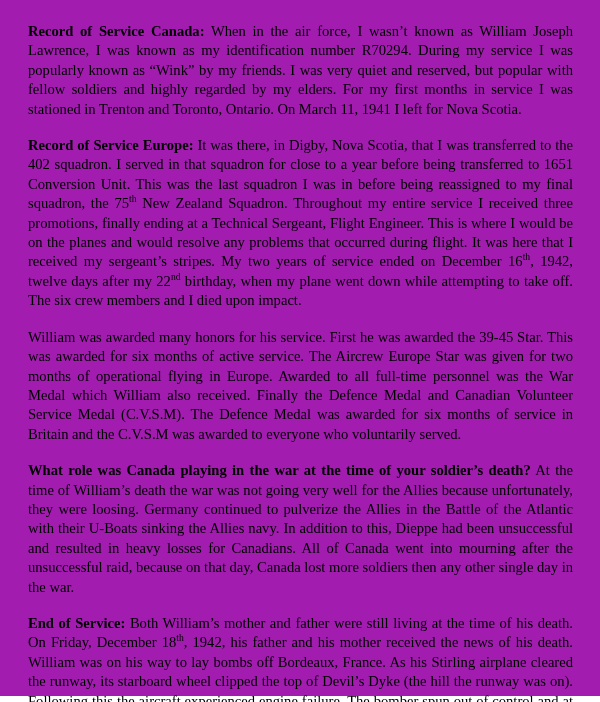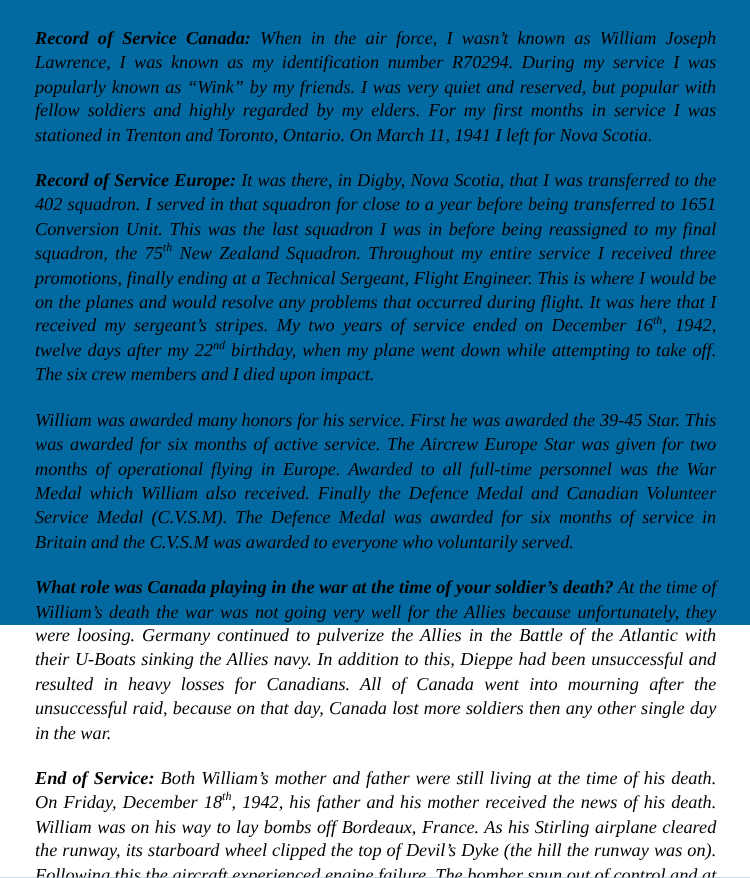--- a/index.html
+++ b/index.html
@@ -12,24 +12,23 @@
     width: 600px;
     height: 702px;
     overflow: hidden;
     font-family: "Liberation Serif", "DejaVu Serif", serif;
     color: #000000;
     -webkit-font-smoothing: antialiased;
   }
   .page {
     box-sizing: border-box;
     width: 600px;
-    height: 500px;
+    height: 696px;
     padding: 22px 27px 0 28px;
-    background: #0369a1;
-    font-style: italic;
+    background: #a21caf;
   }
   .doc-body {
     font-size: 14.6px;
     line-height: 19.4px;
     text-align: justify;
     text-justify: inter-word;
     word-spacing: -0.1px;
   }
   p.para {
     margin: 0 0 17px 0;

